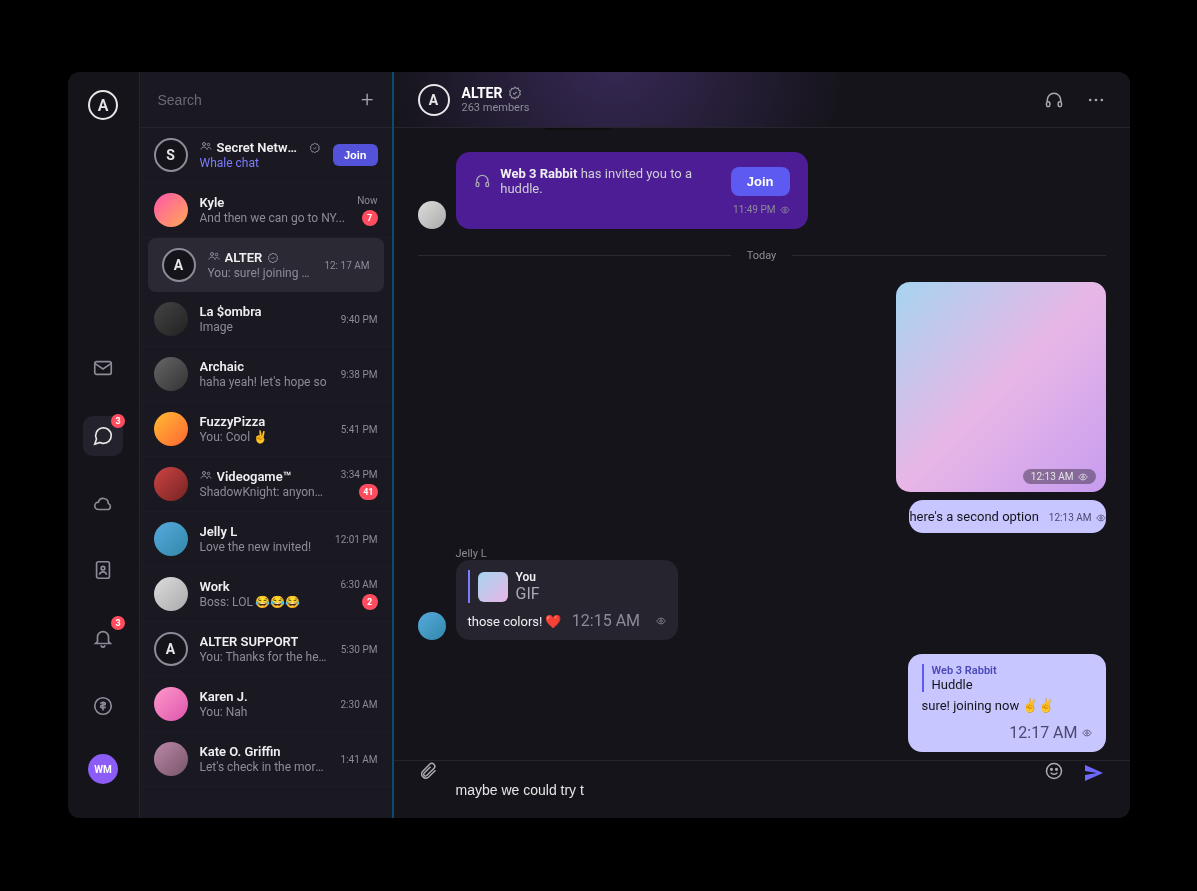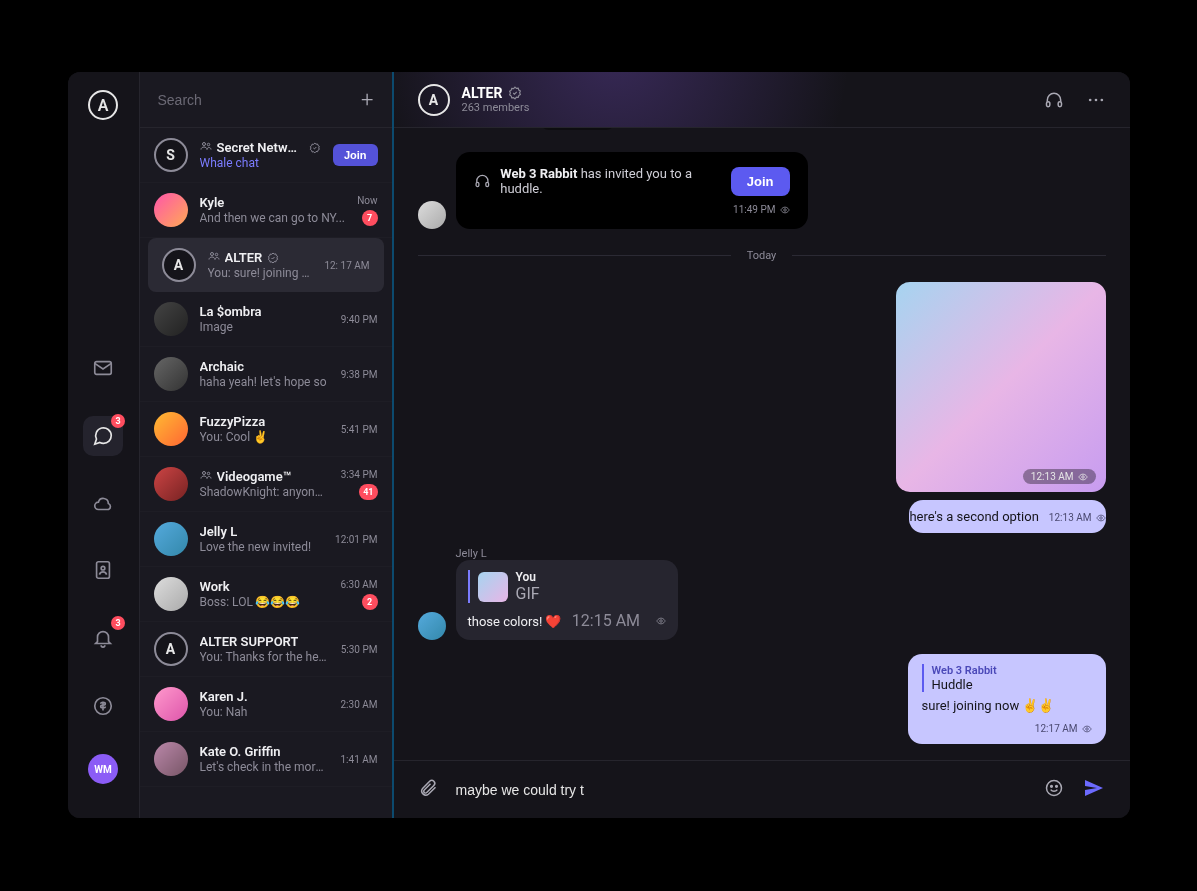--- a/index.html
+++ b/index.html
@@ -121,21 +121,21 @@
     background:linear-gradient(135deg,#4a2e7a,#7a56b8,#1e1b33);align-self:flex-start;
   }
   .ts-chip{
     position:absolute;bottom:8px;right:10px;font-size:10px;color:#e6e6e6;
     background:rgba(0,0,0,.35);padding:2px 8px;border-radius:10px;display:flex;align-items:center;gap:4px;
   }
   .eye{width:10px;height:10px;}
   .row.gapav{display:flex;gap:10px;align-items:flex-end;}
   .av-sm{width:28px;height:28px;border-radius:50%;flex-shrink:0;overflow:hidden;}
   .huddle{
-    background:#000000;border-radius:14px;padding:14px 18px;display:flex;flex-direction:column;gap:8px;
+    background:#4c1d95;border-radius:14px;padding:14px 18px;display:flex;flex-direction:column;gap:8px;
     width:352px;position:relative;
   }
   .huddle .hrow{display:flex;align-items:center;gap:10px;}
   .huddle .hrow svg{width:18px;height:18px;color:#aaa9b4;}
   .huddle .txt{font-size:13px;color:#cfced6;}
   .huddle .txt strong{color:#efeff2;}
   .huddle .join{background:#5c5af0;color:#fff;border:none;font-size:13px;font-weight:600;padding:7px 16px;border-radius:8px;cursor:pointer;margin-left:auto;}
   .huddle .when{align-self:flex-end;font-size:10px;color:#8d8b98;display:flex;gap:4px;align-items:center;}
   .divider{display:flex;align-items:center;gap:16px;margin:6px 0;}
   .divider:before,.divider:after{content:"";flex:1;height:1px;background:#2b2a34;}
@@ -170,24 +170,24 @@
   .inbub .line .mt{font-size:16px;color:#8d8b98;display:flex;gap:16px;align-items:center;margin-left:auto;}
   .out2{
     background:#c7c6ff;border-radius:14px;padding:10px 14px;align-self:flex-end;
     display:flex;flex-direction:column;gap:6px;min-width:198px;
   }
   .out2 .qr{border-left:2px solid #5c5af0;padding-left:8px;}
   .out2 .qr .qn{font-size:11px;font-weight:600;color:#4a48b8;}
   .out2 .qr .qt{font-size:13px;color:#15141a;}
   .out2 .line{display:flex;align-items:baseline;gap:10px;flex-direction:column;}
   .out2 .line .t{font-size:13px;color:#15141a;}
-  .out2 .line .mt{font-size:10px;color:#4a4970;margin-left:auto;display:flex;gap:4px;align-items:center;}
+  .out2 .line .mt{font-size:16px;color:#4a4970;margin-left:auto;display:flex;gap:4px;align-items:center;}
   
   .composer{
-    height:58px;border-top:1px solid #26252d;display:flex;align-items:center;
+    height:58px;border-top:1px solid #26252d;display:flex;
     padding:0 24px;gap:18px;
   }
   .composer .cic{color:#aaa9b4;cursor:pointer;}
   .composer .cic svg{width:20px;height:20px;}
   .composer input{
     flex:1;background:transparent;border:none;outline:none;color:#e6e6e6;font-size:14px;
   }
   .composer .send{color:#6c6aff;cursor:pointer;}
   .composer .send svg{width:24px;height:24px;}
   

